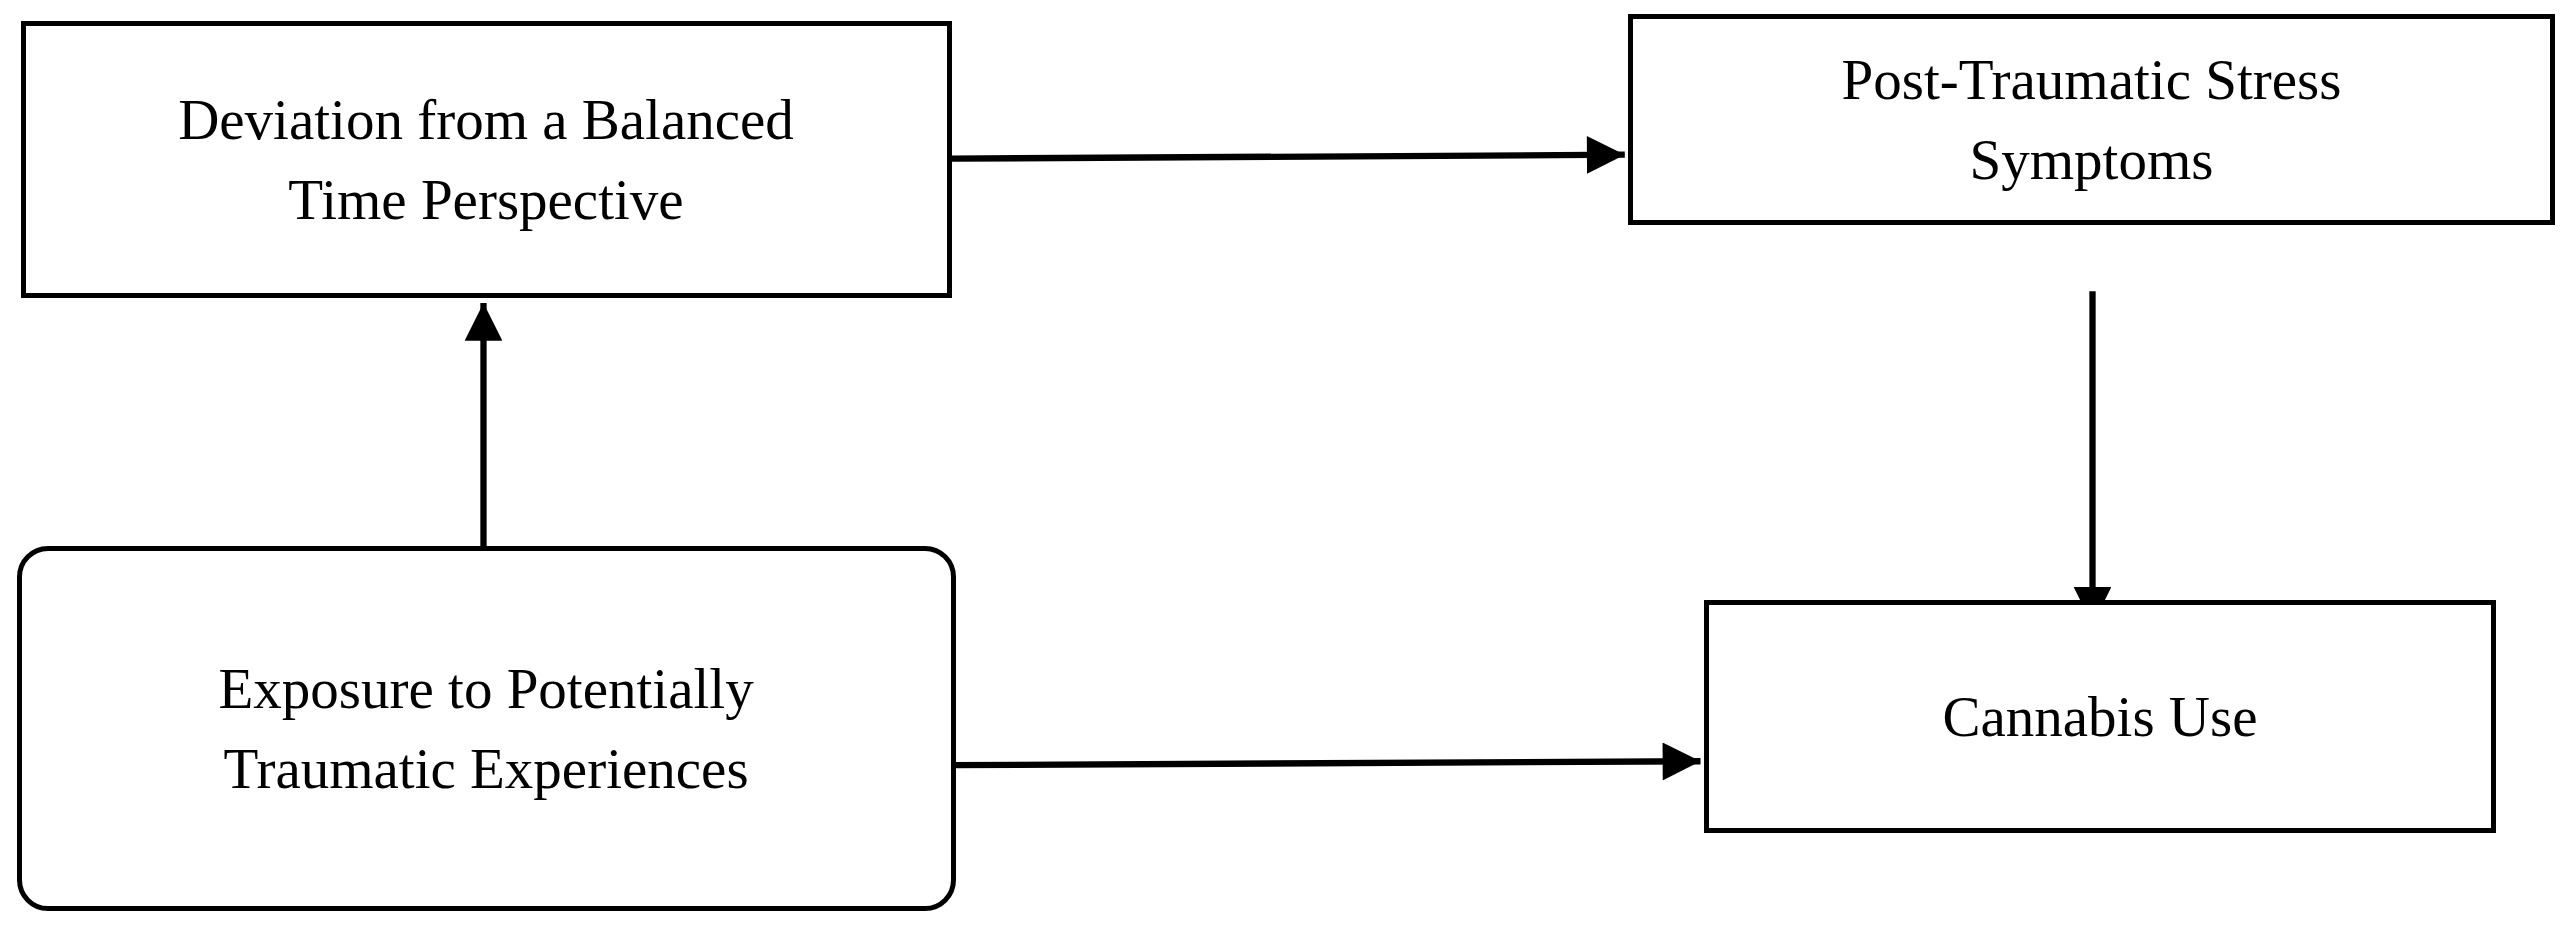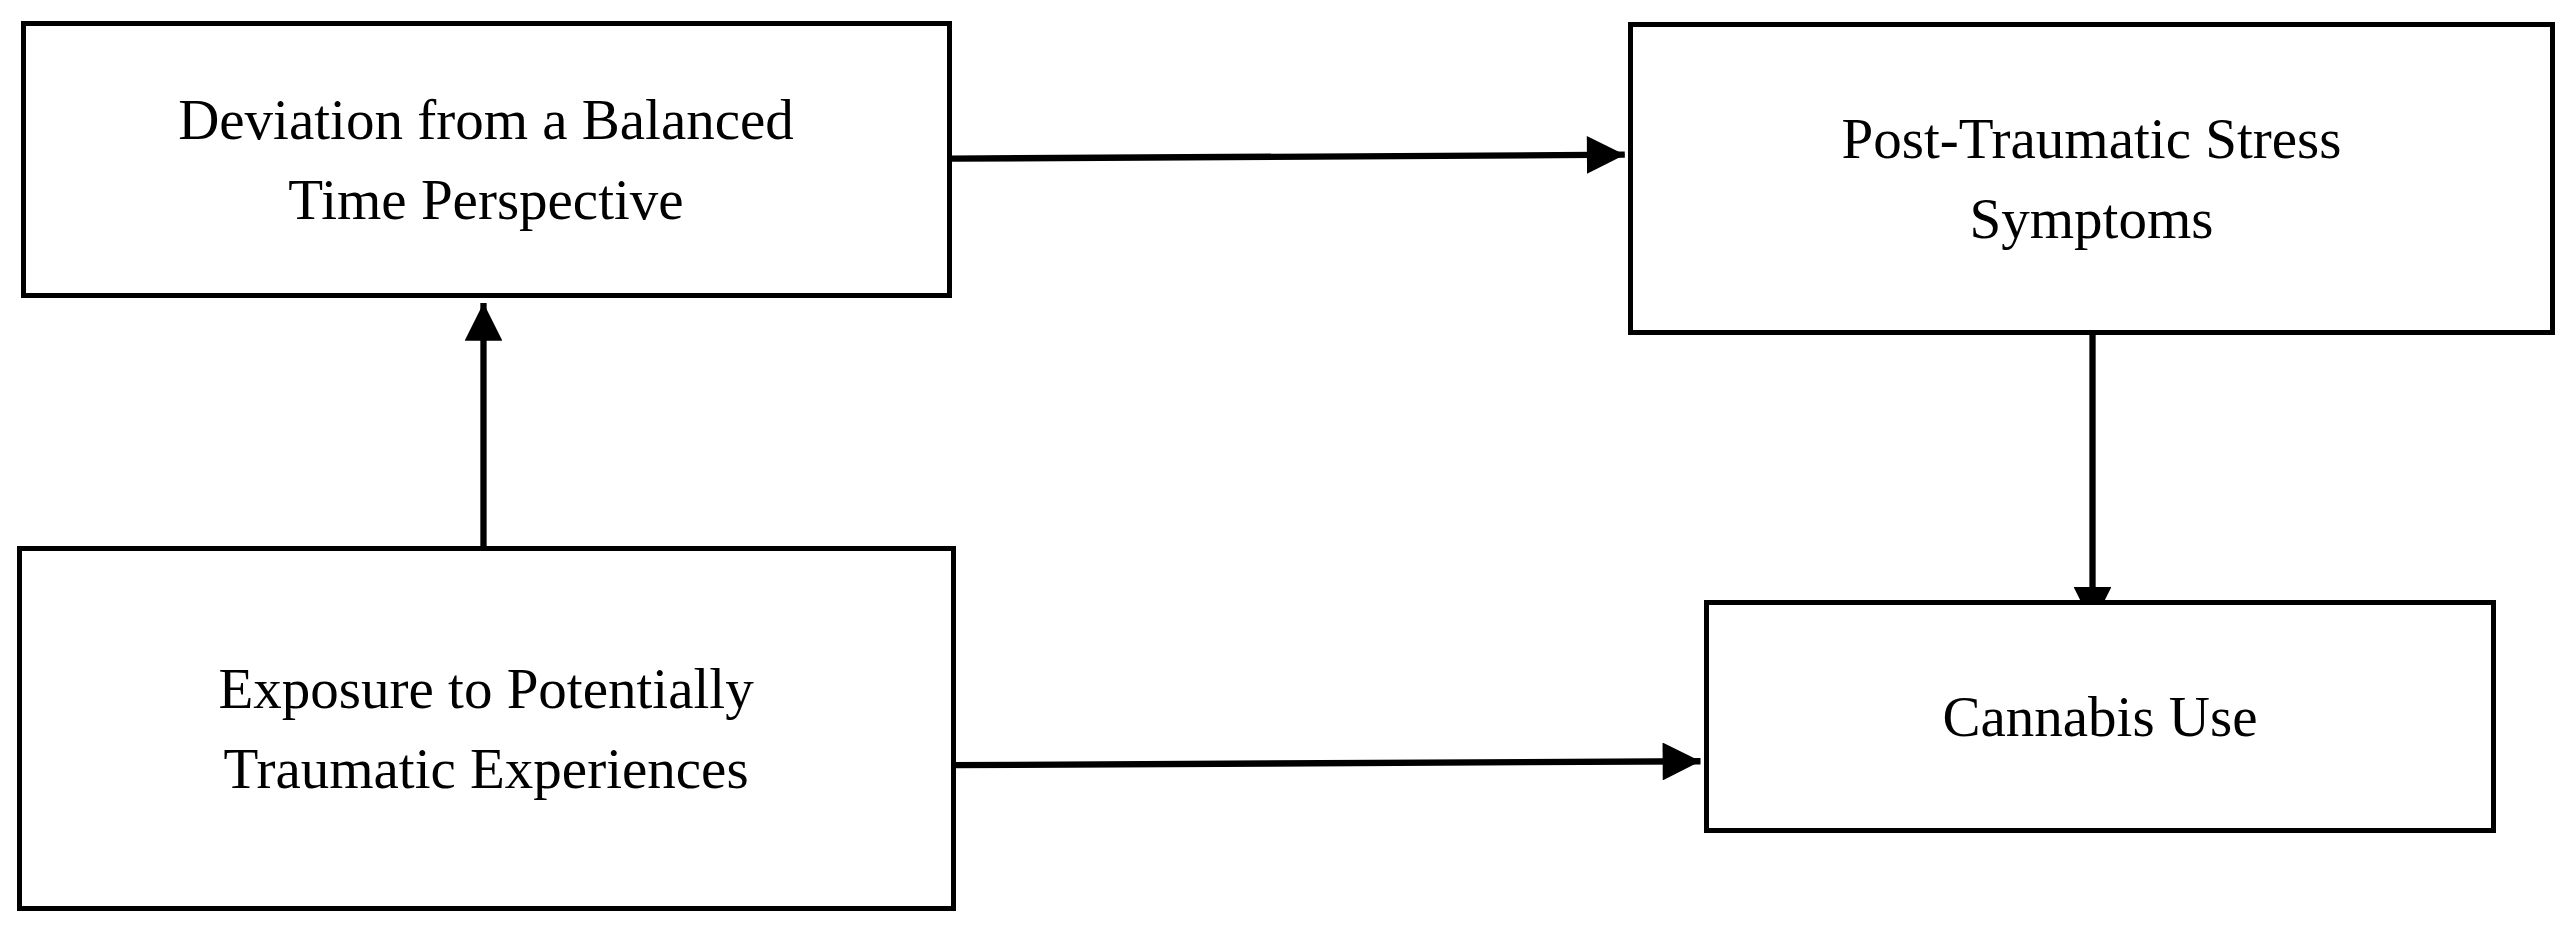--- a/index.html
+++ b/index.html
@@ -35,22 +35,22 @@
     text-align: center;
   }
   .label {
     white-space: pre-line;
     font-size: 57px;
     line-height: 1.40;
     letter-spacing: 0px;
   }
   
   #box-deviation { left: 20.5px;   top: 21px;  width: 931px; height: 277px; }
-  #box-ptss      { left: 1628px; top: 22px;  width: 927px; height: 313px; }
-  #box-exposure  { left: 16.6px;   top: 546px; width: 939px; height: 365px; }
+  #box-ptss      { left: 1628px; top: 14px;  width: 927px; height: 211px; }
+  #box-exposure  { left: 16.6px;   top: 546px; width: 939px; height: 365px; border-radius: 31px; }
   #box-cannabis  { left: 1704px; top: 600px; width: 792px; height: 233px; }
 </style>
 </head>
 <body>
 
 <div id="canvas">
 
   <svg id="arrow-layer" viewBox="0 0 3266 1175" xmlns="http://www.w3.org/2000/svg">
     <defs>
       <marker id="arrowhead" viewBox="0 0 10 10" refX="10" refY="5" markerWidth="7" markerHeight="6" orient="auto-start-reverse">

